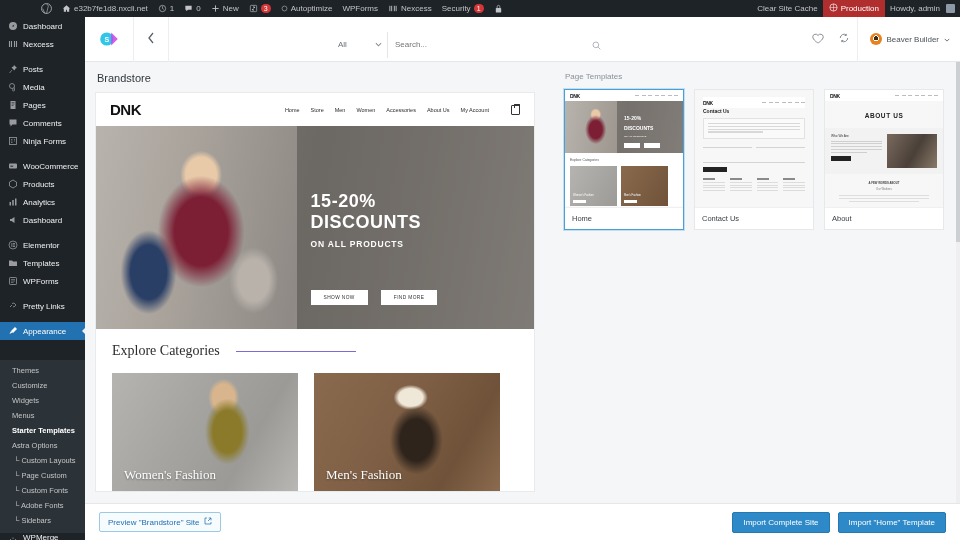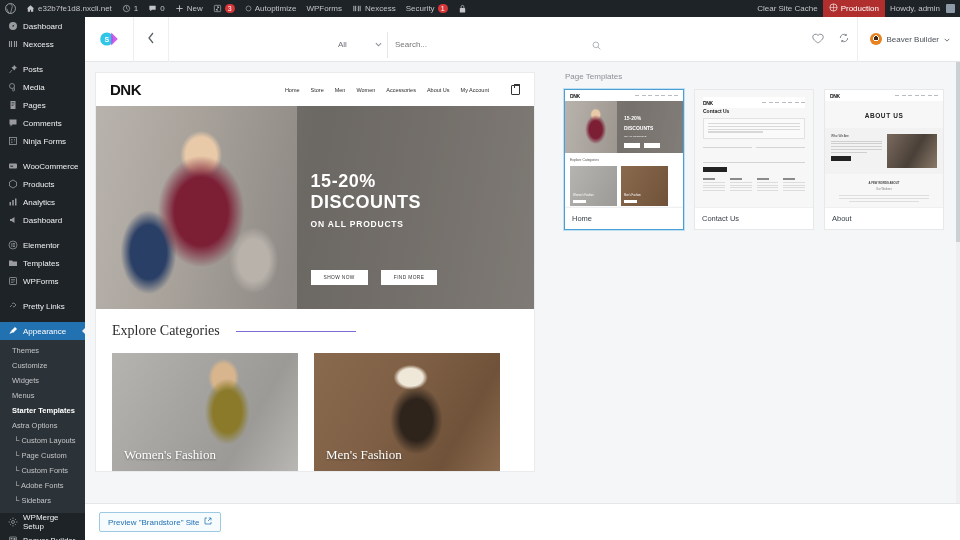--- a/index.html
+++ b/index.html
@@ -7,21 +7,21 @@
     width: 960px; height: 540px;
     font-family: "Liberation Sans", sans-serif;
     background: #f1f1f1; overflow: hidden;
   }
   .app { position: relative; width: 960px; height: 540px; }
 
   
   .adminbar {
     position: absolute; top:0; left:0; width:960px; height:17px;
     background:#1d2327; color:#c3c4c7;
-    display:flex; align-items:center; font-size:8px; z-index:40;
+    display:flex; align-items:center; font-size:8px; z-index:40;padding-left:36px;
   }
   .ab-item { display:flex; align-items:center; gap:3px; padding:0 5px; height:17px; white-space:nowrap; }
   .ab-item svg { display:block; }
   .ab-right { margin-left:auto; display:flex; align-items:center; height:28px; }
   .ab-prod { background:#b02e2e; color:#fff; padding:0 6px; height:17px; display:flex; align-items:center; gap:3px;}
   .ab-avatar { width:9px; height:9px; background:#8d99a6; border-radius:1px; display:inline-block; margin-left:3px;}
   .bubble { background:#d63638; color:#fff; border-radius:7px; padding:0 3px; font-size:7px; line-height:9px; height:9px; display:inline-flex; align-items:center;}
 
   
   .adminmenu {
@@ -30,21 +30,21 @@
   }
   .menu-item { display:flex; align-items:center; gap:5px; padding:5px 7px; height:18px; color:#f0f0f1; }
   .menu-item .ic { width:11px; height:11px; display:flex; align-items:center; justify-content:center; opacity:.75; flex:0 0 11px;}
   .menu-item.current { background:#2271b1; color:#fff; position:relative; }
   .menu-item.current .ic { opacity:1; }
   .menu-item.current::after{
     content:""; position:absolute; right:-1px; top:50%; margin-top:-4px;
     border:4px solid transparent; border-right-color:#f0f0f1;
   }
   .menu-sep { height:7px; }
-  .submenu { background:#2c3338; padding:3px 0 5px 0; }
+  .submenu { background:#2c3338; padding:3px 0 5px 0;margin-top:20px; }
   .submenu a { display:block; padding:2px 7px 2px 12px; color:#c3c4c7; font-size:7.5px; line-height:11px; }
   .submenu a.cur { color:#fff; font-weight:bold; }
   .submenu a.child { padding-left:14px; }
 
   
   .st-app { position:absolute; top:17px; left:85px; width:875px; height:523px; background:#f5f6f7; }
 
   .st-topbar {
     height:45px; background:#fff; border-bottom:1px solid #e4e6e8;
     display:flex; align-items:center; position:relative;
@@ -559,20 +559,21 @@
                 <path d="M1 1l3 3 3-3" fill="none" stroke="#6b7177" stroke-width="1.3"></path>
               </svg>
           </span>
         </div>
       </div>
     </div>
 
     <div class="st-body">
 
       <div class="st-left">
+        <div class="st-title">Brandstore</div>
 
         <div class="preview-card">
 
           <div class="pv-nav">
             <div class="pv-logo">DNK</div>
             <div class="pv-menu">
               <span>Home</span>
               <span>Store</span>
               <span>Men</span>
               <span>Women</span>
@@ -767,15 +768,19 @@
   <div class="st-footer">
     <div class="btn-secondary">
       <span>Preview "Brandstore" Site</span>
       <span>
         <svg width="8" height="8" viewBox="0 0 12 12">
             <path d="M4.5 1.5H1.5v9h9v-3" fill="none" stroke="#2271b1" stroke-width="1.1"></path>
             <path d="M7 1.5h3.5V5M10.5 1.5L6 6" fill="none" stroke="#2271b1" stroke-width="1.1"></path>
           </svg>
       </span>
     </div>
+    <div class="footer-right">
+      <div class="btn-primary">Import Complete Site</div>
+      <div class="btn-primary">Import "Home" Template</div>
+    </div>
   </div>
 
 </div>
 
 </body></html>

